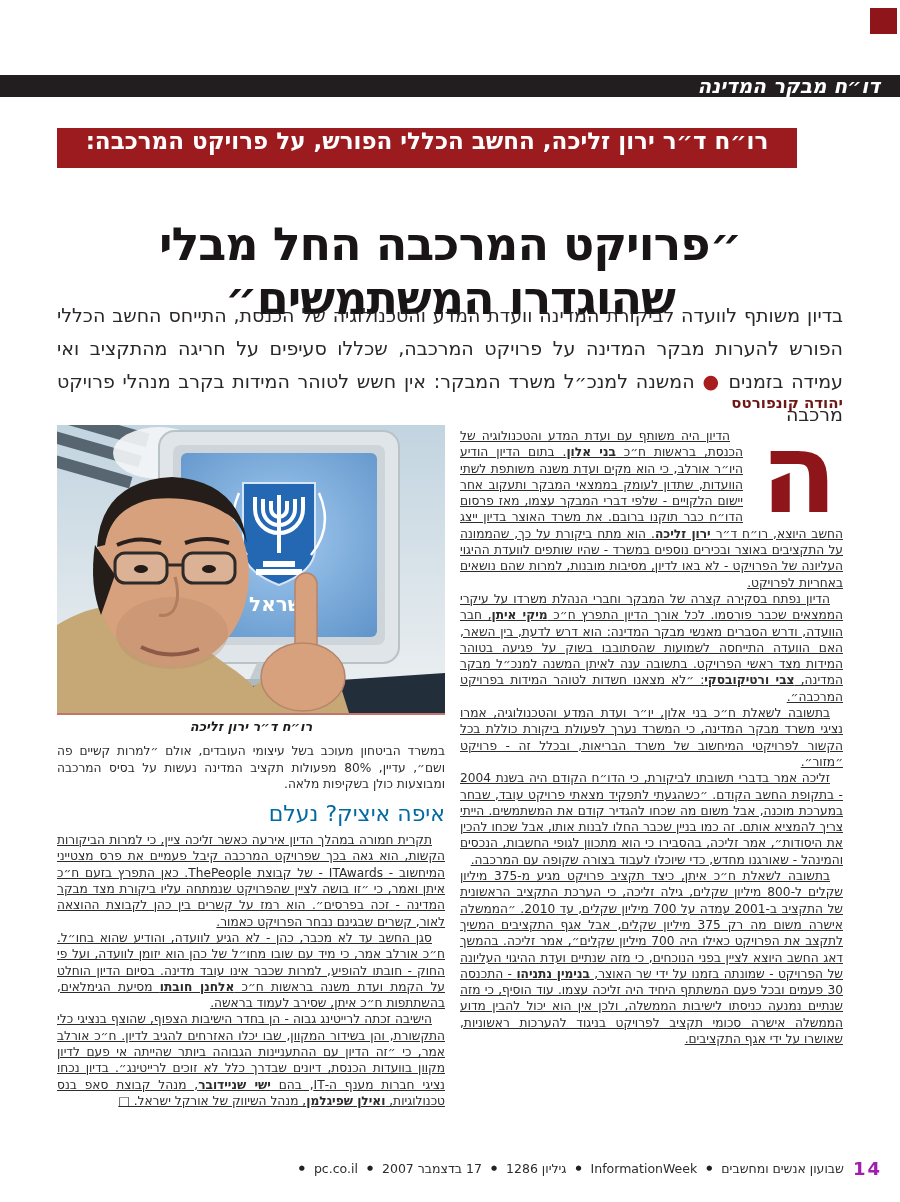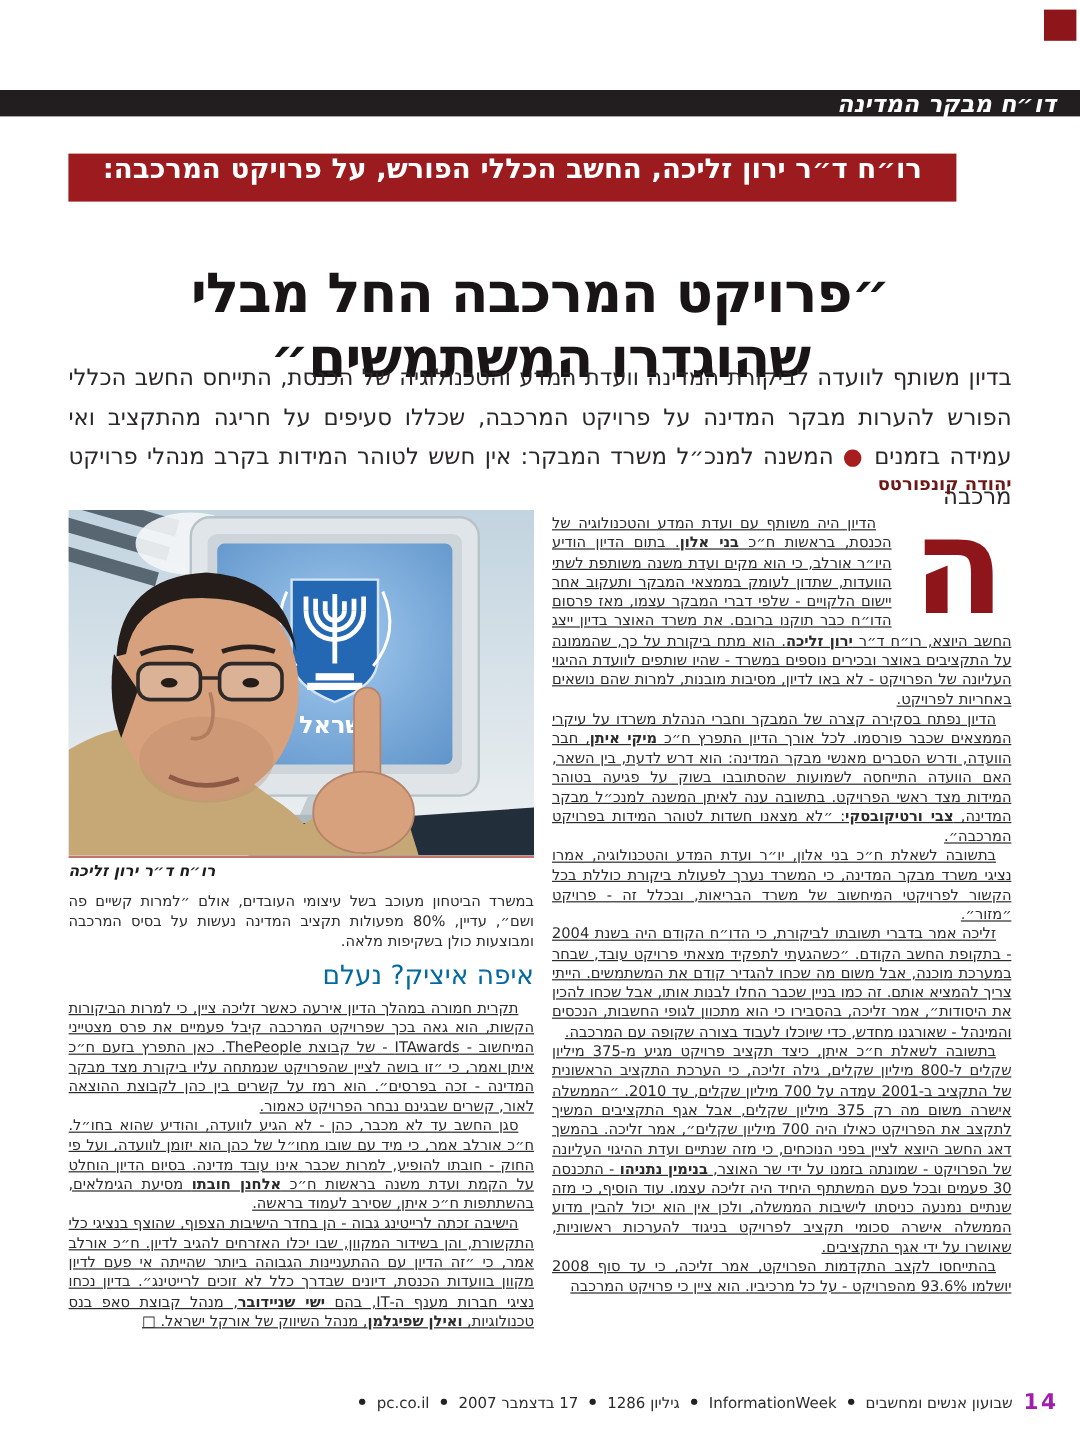--- a/index.html
+++ b/index.html
@@ -22,21 +22,21 @@
   .col-right{top:428px;left:460px;width:383px;height:734px;overflow:hidden;}
   .col-left{top:425px;left:57px;width:388px;height:737px;overflow:hidden;}
   .body-p{margin:0;}
   .body-p.ind{text-indent:13px;text-decoration:underline;}
   .lead{font-weight:bold;font-size:13px;line-height:18.5px;text-indent:0;}
   .b{font-weight:bold;}
   .dropcap{float:right;width:88px;height:90px;margin-left:12px;margin-bottom:2px;color:#8e1519;
            font-size:112px;line-height:90px;font-weight:bold;text-align:center;}
   .photo{position:relative;width:388px;height:288px;border-bottom:2px solid #c4756b;background:#dce6ec;}
   .photo svg{display:block;}
-  .caption{margin:4px 0 8px;font-size:13px;font-weight:bold;font-style:italic;color:#1c1c1c;text-align:left;}
+  .caption{margin:4px 0 8px;font-size:13px;font-weight:bold;font-style:italic;color:#1c1c1c;text-align:center;}
   .col-subhead{margin:10px 0 6px;font-weight:400;font-size:22px;line-height:24px;color:#0369a1;}
   .footer{position:absolute;top:1158px;right:18px;direction:rtl;display:flex;align-items:center;gap:9px;
           font-size:12.5px;color:#2c2c2c;}
   .pagenum{font-weight:bold;font-size:18px;letter-spacing:2px;color:#a21caf;}
   .fdot{font-size:7px;line-height:1;color:#222;}
 </style>
 </head>
 <body>
 
 <div class="page">
@@ -149,21 +149,20 @@
       </div>
   </div>
 
   <div class="col col-right">
       <p class="body-p lead"><span class="dropcap">ה</span></p>
       <p class="body-p ind"><span>הדיון היה משותף עם ועדת המדע והטכנולוגיה של הכנסת, בראשות ח״כ </span><span class="b">בני אלון</span><span>. בתום הדיון הודיע היו״ר אורלב, כי הוא מקים ועדת משנה משותפת לשתי הוועדות, שתדון לעומק בממצאי המבקר ותעקוב אחר יישום הלקויים - שלפי דברי המבקר עצמו, מאז פרסום הדו״ח כבר תוקנו ברובם. את משרד האוצר בדיון ייצג החשב היוצא, רו״ח ד״ר </span><span class="b">ירון זליכה</span><span>. הוא מתח ביקורת על כך, שהממונה על התקציבים באוצר ובכירים נוספים במשרד - שהיו שותפים לוועדת ההיגוי העליונה של הפרויקט - לא באו לדיון, מסיבות מובנות, למרות שהם נושאים באחריות לפרויקט.</span></p>
       <p class="body-p ind"><span>הדיון נפתח בסקירה קצרה של המבקר וחברי הנהלת משרדו על עיקרי הממצאים שכבר פורסמו. לכל אורך הדיון התפרץ ח״כ </span><span class="b">מיקי איתן</span><span>, חבר הוועדה, ודרש הסברים מאנשי מבקר המדינה: הוא דרש לדעת, בין השאר, האם הוועדה התייחסה לשמועות שהסתובבו בשוק על פגיעה בטוהר המידות מצד ראשי הפרויקט. בתשובה ענה לאיתן המשנה למנכ״ל מבקר המדינה, </span><span class="b">צבי ורטיקובסקי</span><span>: ״לא מצאנו חשדות לטוהר המידות בפרויקט המרכבה״.</span></p>
       <p class="body-p ind"><span>בתשובה לשאלת ח״כ בני אלון, יו״ר ועדת המדע והטכנולוגיה, אמרו נציגי משרד מבקר המדינה, כי המשרד נערך לפעולת ביקורת כוללת בכל הקשור לפרויקטי המיחשוב של משרד הבריאות, ובכלל זה - פרויקט ״מזור״.</span></p>
       <p class="body-p ind"><span>זליכה אמר בדברי תשובתו לביקורת, כי הדו״ח הקודם היה בשנת 2004 - בתקופת החשב הקודם. ״כשהגעתי לתפקיד מצאתי פרויקט עובד, שבחר במערכת מוכנה, אבל משום מה שכחו להגדיר קודם את המשתמשים. הייתי צריך להמציא אותם. זה כמו בניין שכבר החלו לבנות אותו, אבל שכחו להכין את היסודות״, אמר זליכה, בהסבירו כי הוא מתכוון לגופי החשבות, הנכסים והמינהל - שאורגנו מחדש, כדי שיוכלו לעבוד בצורה שקופה עם המרכבה.</span></p>
       <p class="body-p ind"><span>בתשובה לשאלת ח״כ איתן, כיצד תקציב פרויקט מגיע מ-375 מיליון שקלים ל-800 מיליון שקלים, גילה זליכה, כי הערכת התקציב הראשונית של התקציב ב-2001 עמדה על 700 מיליון שקלים, עד 2010. ״הממשלה אישרה משום מה רק 375 מיליון שקלים, אבל אגף התקציבים המשיך לתקצב את הפרויקט כאילו היה 700 מיליון שקלים״, אמר זליכה. בהמשך דאג החשב היוצא לציין בפני הנוכחים, כי מזה שנתיים ועדת ההיגוי העליונה של הפרויקט - שמונתה בזמנו על ידי שר האוצר, </span><span class="b">בנימין נתניהו</span><span> - התכנסה 30 פעמים ובכל פעם המשתתף היחיד היה זליכה עצמו. עוד הוסיף, כי מזה שנתיים נמנעה כניסתו לישיבות הממשלה, ולכן אין הוא יכול להבין מדוע הממשלה אישרה סכומי תקציב לפרויקט בניגוד להערכות ראשוניות, שאושרו על ידי אגף התקציבים.</span></p>
-      <p class="body-p ind"><span>בהתייחסו לקצב התקדמות הפרויקט, אמר זליכה, כי עד סוף 2008 יושלמו 93.6% מהפרויקט - על כל מרכיביו. הוא ציין כי פרויקט המרכבה</span></p>
     </div>
 
   <div class="footer">
     <span class="pagenum">14</span>
     <span style="display:flex;align-items:center;gap:9px;">
         <span>שבועון אנשים ומחשבים</span>
         <span class="fdot">●</span>
         <span>InformationWeek</span>
         <span class="fdot">●</span>
         <span>גיליון 1286</span>

